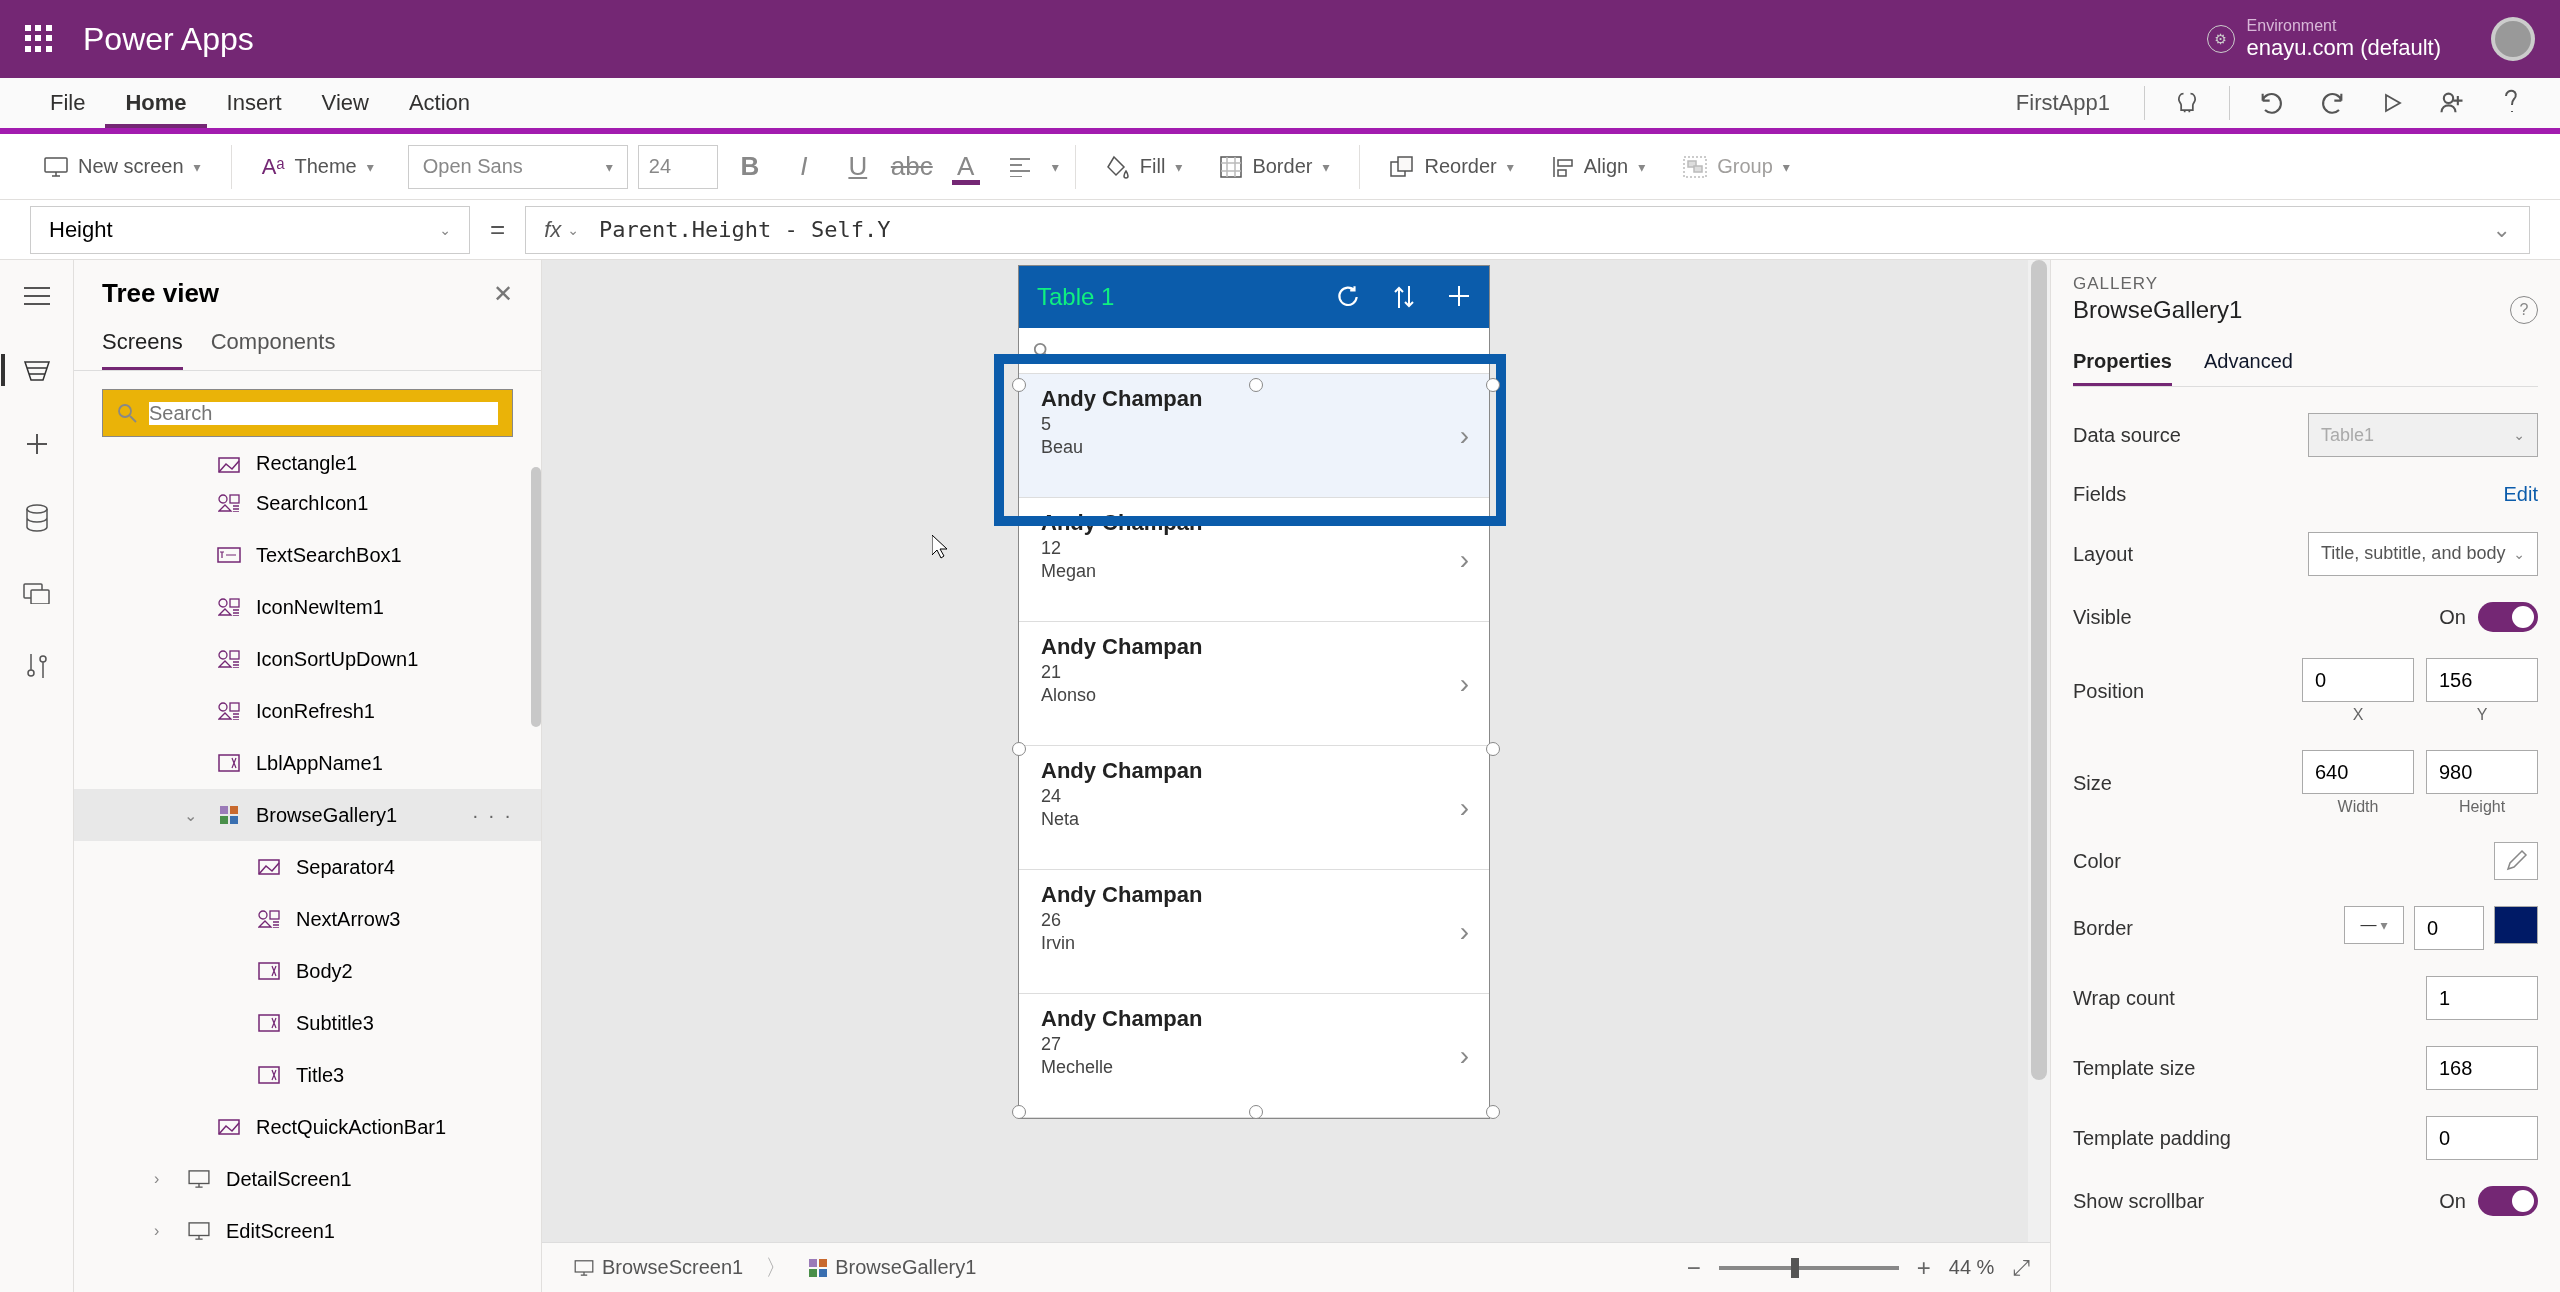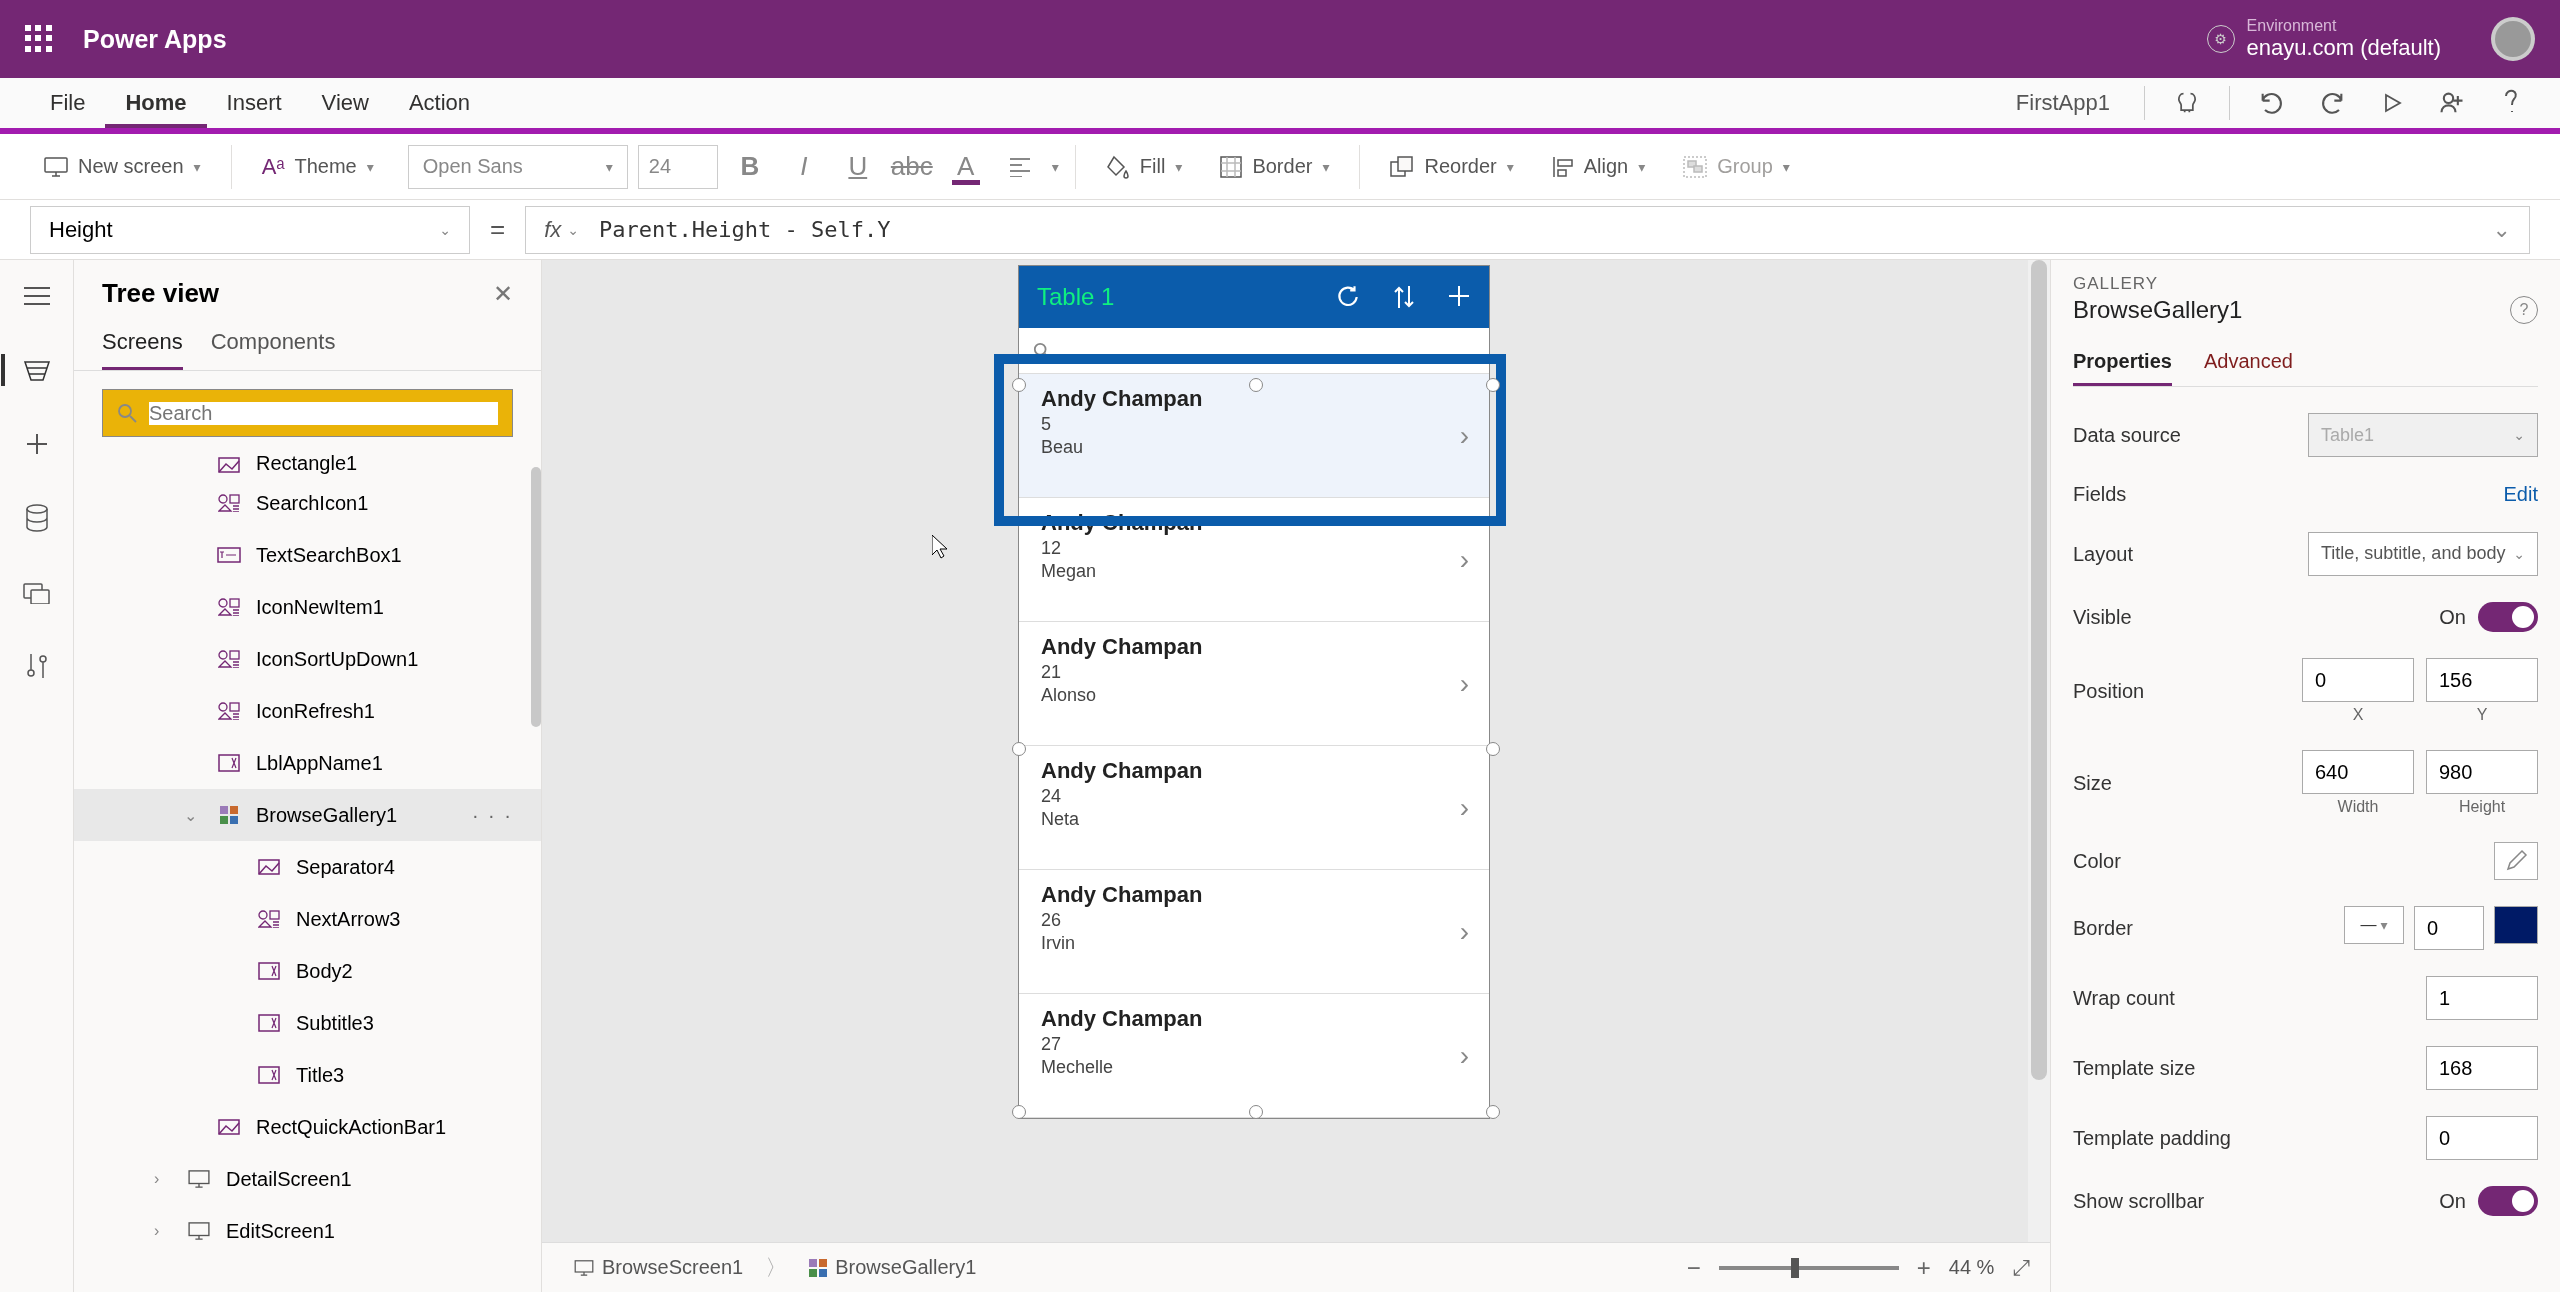--- a/index.html
+++ b/index.html
@@ -2,21 +2,21 @@
 <html><head>
 <meta charset="utf-8">
 <style>
 * { margin: 0; padding: 0; box-sizing: border-box; font-family: 'Segoe UI', sans-serif; }
 body { background: #faf9f8; overflow: hidden; width: 2560px; height: 1292px; }
 
 
 .top-bar { background: #742774; height: 78px; display: flex; align-items: center; color: white; padding: 0 25px; }
 .waffle { width: 28px; height: 28px; display: grid; grid-template-columns: repeat(3,1fr); gap: 3px; margin-right: 30px; cursor: pointer; }
 .waffle span { background: white; width: 6px; height: 6px; }
-.app-title { font-size: 25px; font-weight: 700; }
+.app-title { font-size: 32px; font-weight: 400; }
 .top-right { margin-left: auto; display: flex; align-items: center; gap: 20px; }
 .env-block { display: flex; align-items: center; gap: 12px; }
 .env-icon { width: 28px; height: 28px; border: 1.5px solid #ccc; border-radius: 50%; display: flex; align-items: center; justify-content: center; font-size: 14px; color: #ccc; }
 .env-text { font-size: 14px; line-height: 1.2; }
 .env-text .lbl { font-size: 16px; color: #d8b8d8; }
 .env-text .val { font-size: 22px; color: white; }
 .avatar { width: 44px; height: 44px; border-radius: 50%; background: #ccc; display: flex; align-items: center; justify-content: center; margin-left: 30px; }
 .avatar::before { content: ''; width: 36px; height: 36px; background: #999; border-radius: 50%; }
 
 
@@ -108,21 +108,21 @@
 .zoom-slider { width: 180px; height: 4px; background: #888; position: relative; }
 .zoom-slider .zthumb { position: absolute; left: 40%; top: -8px; width: 8px; height: 20px; background: #555; }
 .zoom-val { font-size: 20px; color: #555; }
 
 
 .props-panel { width: 510px; background: #faf9f8; border-left: 1px solid #e1dfdd; display: flex; flex-direction: column; padding: 14px 22px; overflow-y: auto; }
 .props-type { font-size: 17px; color: #666; letter-spacing: 1px; }
 .props-name { font-size: 24px; color: #222; margin-top: 2px; display: flex; align-items: center; justify-content: space-between; }
 .props-help { width: 28px; height: 28px; border: 1.5px solid #888; border-radius: 50%; display: flex; align-items: center; justify-content: center; font-size: 16px; color: #888; }
 .props-tabs { display: flex; gap: 32px; margin-top: 18px; border-bottom: 1px solid #ddd; }
-.props-tab { padding: 8px 0 10px; font-size: 20px; color: #7f1d1d; cursor: pointer; }
+.props-tab { padding: 8px 0 10px; font-size: 20px; color: #0f172a; cursor: pointer; }
 .props-tab.active { color: #222; font-weight: 600; border-bottom: 3px solid #742774; }
 .prop-row { display: flex; align-items: center; justify-content: space-between; margin-top: 26px; font-size: 20px; color: #333; }
 .prop-input { border: 1px solid #aaa; height: 44px; padding: 0 12px; font-size: 20px; background: white; }
 .prop-input.w120 { width: 112px; }
 .prop-select { border: 1px solid #aaa; height: 44px; padding: 0 12px; font-size: 18px; background: white; display: flex; align-items: center; justify-content: space-between; width: 230px; color: #555; }
 .prop-select.disabled { background: #f0f0f0; color: #aaa; }
 .edit-link { color: #0b5cab; font-size: 20px; cursor: pointer; }
 .sub-lbl { font-size: 16px; color: #666; text-align: center; margin-top: 4px; }
 .prop-dual-inputs { display: flex; gap: 12px; margin-left: auto; }
 .prop-dual-col { display: flex; flex-direction: column; align-items: center; }

